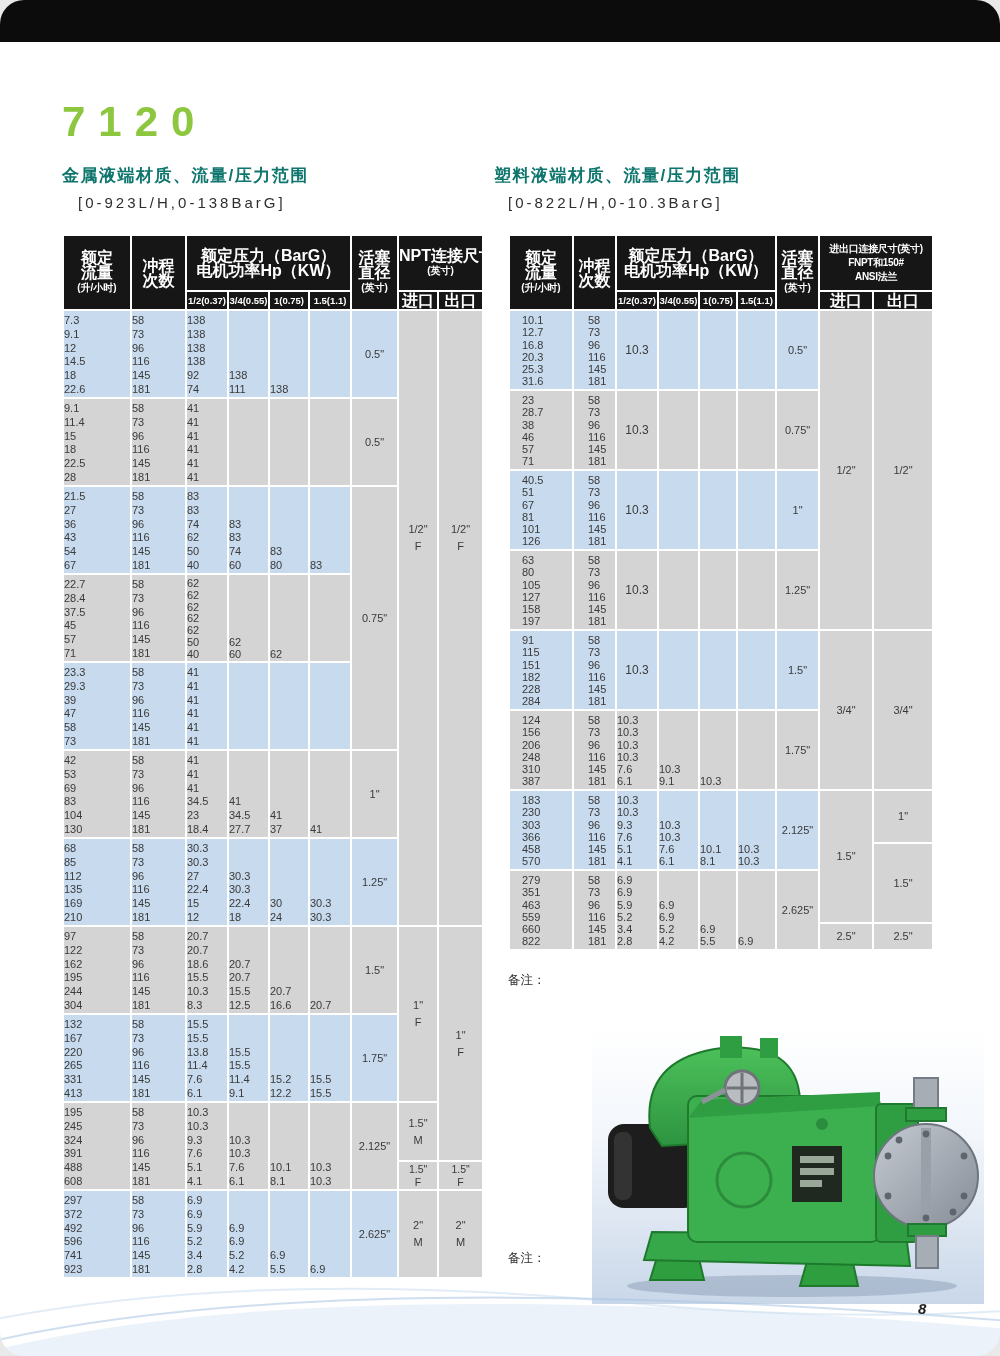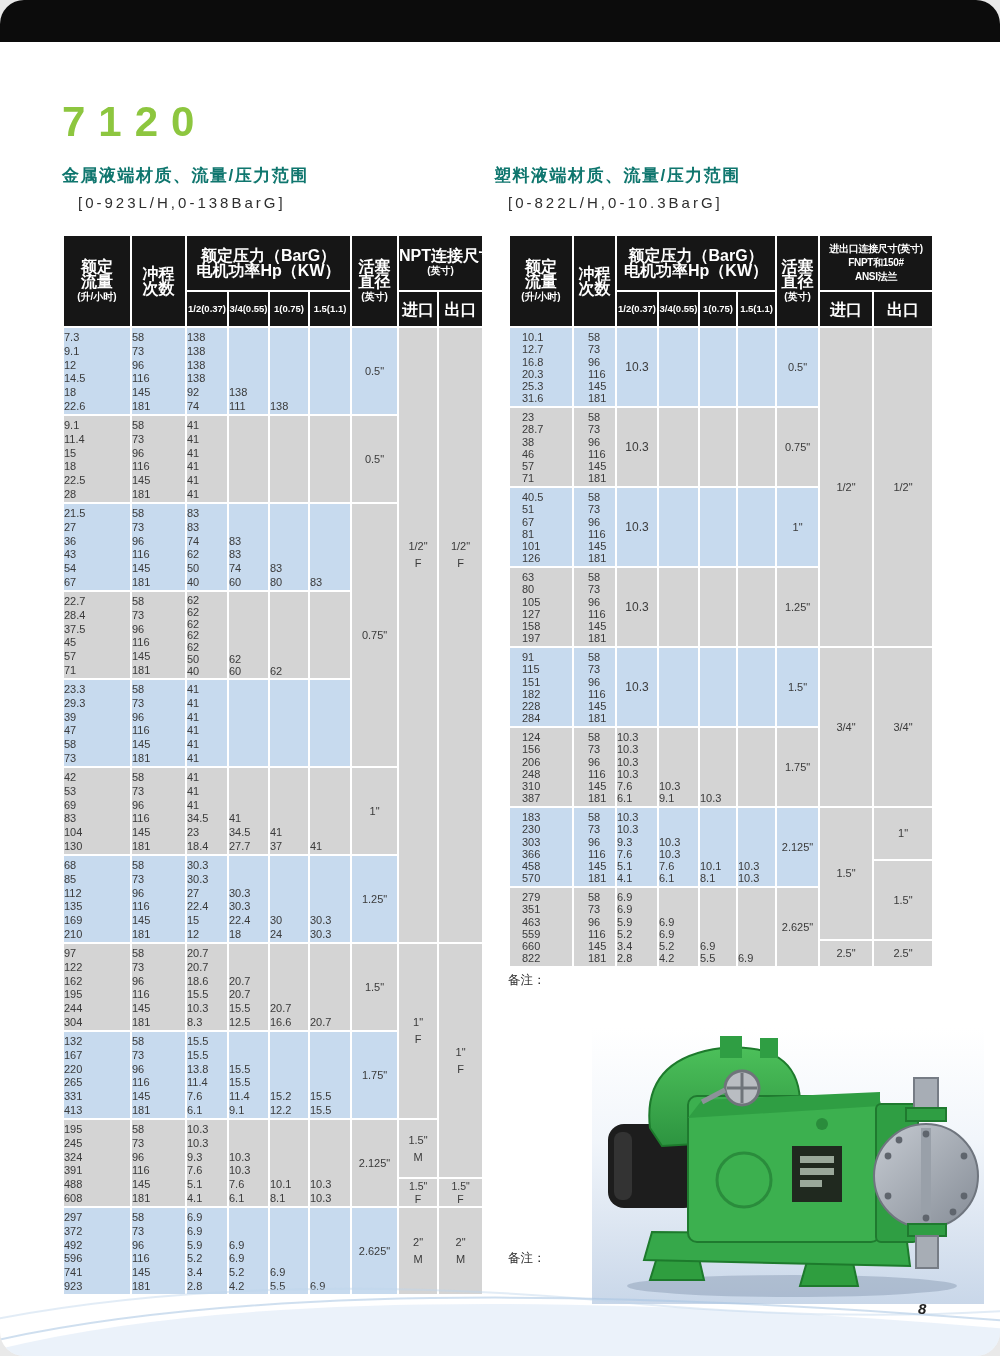--- a/index.html
+++ b/index.html
@@ -11,21 +11,21 @@
   .sec-title{position:absolute;top:164px;font-size:17px;font-weight:bold;color:#0f766e;letter-spacing:1.5px;}
   .sec-range{position:absolute;top:194px;font-size:15px;color:#2e2e2e;letter-spacing:3px;}
 
   table.spec{position:absolute;border-collapse:collapse;table-layout:fixed;}
   .spec th,.spec td{border:2px solid #ffffff;padding:0;margin:0;}
   .spec th{background:#161616;color:#ffffff;text-align:center;vertical-align:middle;}
   .h-ln{font-size:16px;line-height:15px;font-weight:bold;white-space:nowrap;}
   .h-ln.sm{font-size:10px;}
   .h-sub{font-size:9.5px;line-height:12px;font-weight:bold;white-space:nowrap;}
   .h-conn .h-ln{font-size:10px;line-height:14px;letter-spacing:-0.3px;}
-  thead tr.hr1{height:56px;} thead tr.hr2{height:36px;}
+  thead tr.hr1{height:56px;} thead tr.hr2{height:19px;}
 
   td.bg-blue{background:#c7daee;} td.bg-gray{background:#d4d4d4;}
   td.stack{vertical-align:top;padding-top:3px;}
   .t-left td.stack{--lh:13.8px;} .t-left td.stack.tight{--lh:11.8px;}
   .t-right td.stack{--lh:12.3px;}
   .ln{height:var(--lh);line-height:var(--lh);font-size:11px;white-space:nowrap;}
   .c-flow{padding-left:13px;} .c-stroke{padding-left:20px;} .c-p{padding-left:8px;}
   .t-right .c-stroke{padding-left:14px;} .t-right .c-flow{padding-left:12px;}
   td.vcell{vertical-align:middle;text-align:center;font-size:11px;position:relative;}
   .npt-ln{line-height:17px;font-size:11px;}

